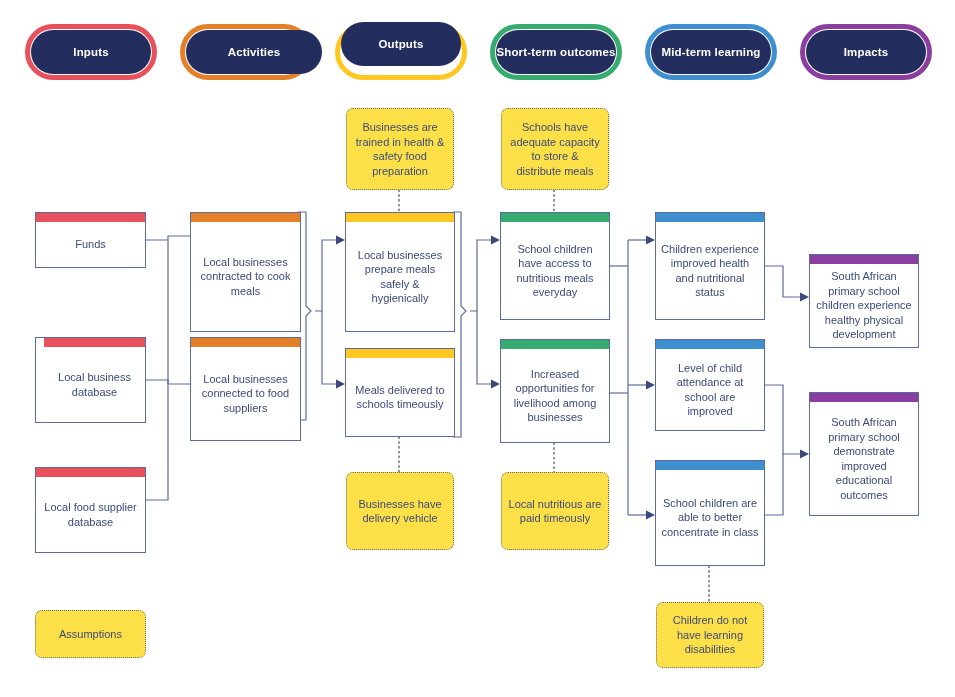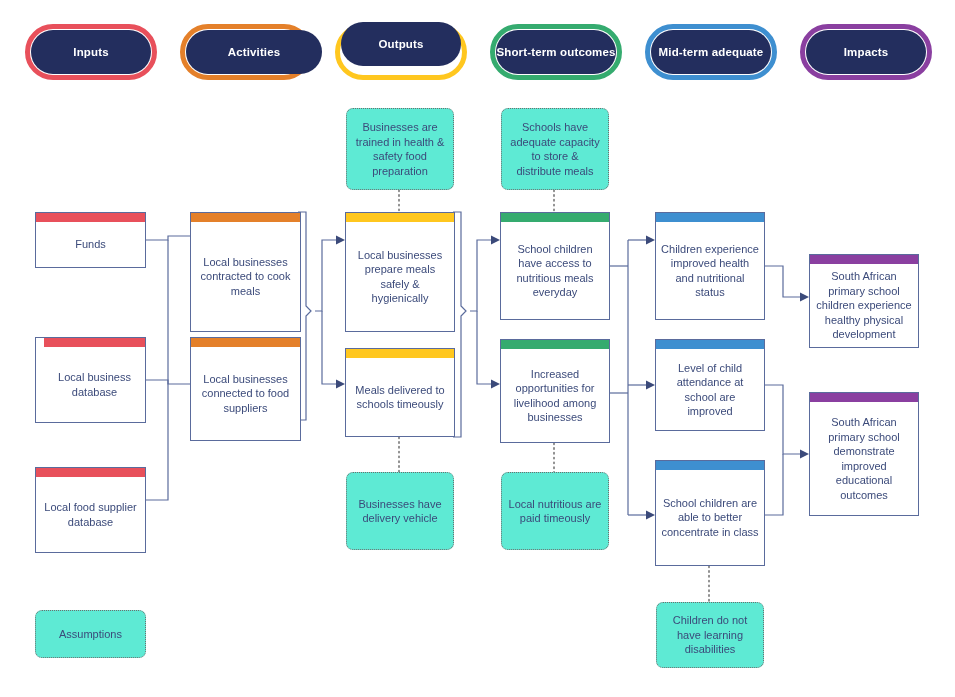--- a/index.html
+++ b/index.html
@@ -18,21 +18,21 @@
   
   .node{position:absolute;box-sizing:border-box;background:#ffffff;
         border:1.1px solid #5a6b9c;display:flex;flex-direction:column;
         overflow:hidden;}
   .node .cap{height:9px;flex:0 0 9px;width:100%;}
   .node .body{flex:1 1 auto;display:flex;align-items:center;justify-content:center;
         text-align:center;padding:2px 5px;color:#3b4a7a;font-size:11px;
         line-height:14.5px;}
 
   
-  .assume{position:absolute;box-sizing:border-box;background:#5eead4;
+  .assume{position:absolute;box-sizing:border-box;background:#fde047;
         border:1.6px dotted #6e6e6e;border-radius:7px;display:flex;
         align-items:center;justify-content:center;text-align:center;
         color:#3b4a7a;font-size:11px;line-height:14.5px;padding:3px 6px;}
 
   svg#wires{position:absolute;left:0;top:0;width:955px;height:697px;
         pointer-events:none;}
   svg#wires path{fill:none;stroke:#5a6b9c;stroke-width:1.2px;}
   svg#wires path.dot{stroke:#6e6e6e;stroke-width:1.5px;
         stroke-dasharray:1.4 3.4;stroke-linecap:round;}
   svg#wires polygon.ah{fill:#3b4a7a;}
@@ -57,21 +57,21 @@
     <span>Outputs</span>
   </div>
 
   <div class="pill-ring" style="left:490px;top:24px;width:132px;height:56px;border-color:#35ab6f;"></div>
   <div class="pill" style="left:496px;top:30px;width:120px;height:44px;">
     <span>Short-term outcomes</span>
   </div>
 
   <div class="pill-ring" style="left:645px;top:24px;width:132px;height:56px;border-color:#3e8fd0;"></div>
   <div class="pill" style="left:651px;top:30px;width:120px;height:44px;">
-    <span>Mid-term adequate</span>
+    <span>Mid-term learning</span>
   </div>
 
   <div class="pill-ring" style="left:800px;top:24px;width:132px;height:56px;border-color:#8a3fa0;"></div>
   <div class="pill" style="left:806px;top:30px;width:120px;height:44px;text-align:right;">
     <span>Impacts</span>
   </div>
 
   <svg id="wires" viewBox="0 0 955 697">
 
     <path d="M146,240 L168,240 L168,236 L190,236"></path>

